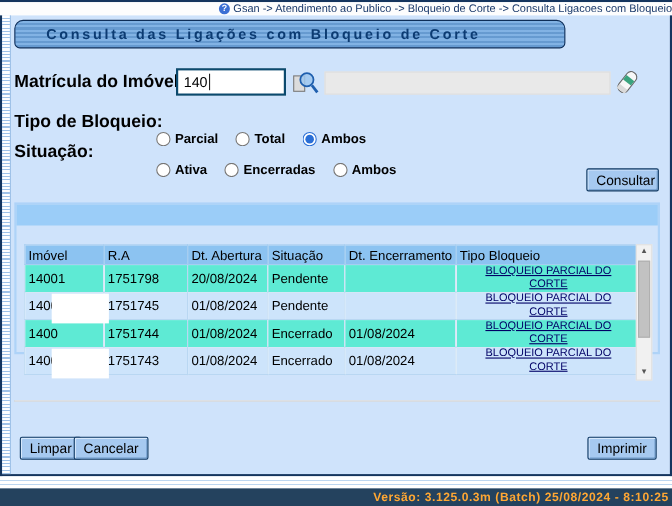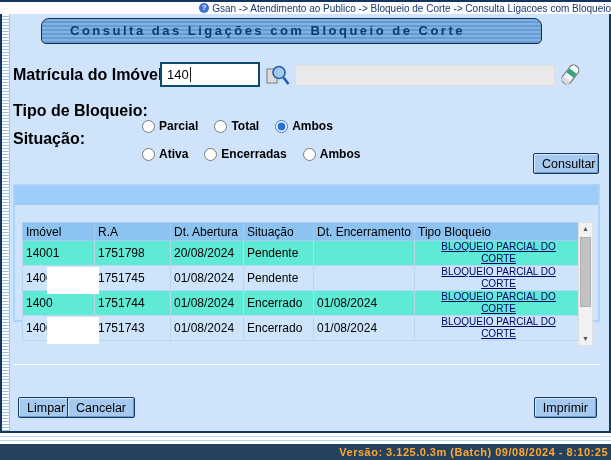--- a/index.html
+++ b/index.html
@@ -21,21 +21,21 @@
   .frame{position:absolute;top:14px;left:0;width:611px;height:419px;background:var(--content-bg);
     border-left:2px solid var(--frame-border);border-right:2px solid var(--frame-border);
     border-bottom:2px solid var(--frame-border);}
   .left-strip{position:absolute;left:0;top:0;bottom:0;width:8px;
     background:repeating-linear-gradient(to bottom,#ffffff 0 2px,#9fc2e8 2px 3px);
     border-right:1px solid #9fc2e8;}
 
   .title-bar{position:absolute;left:11px;top:4px;width:501px;height:26px;
     border:1px solid #0d2d57;border-radius:8px 8px 5px 5px;
     background:repeating-linear-gradient(to bottom,rgba(255,255,255,.14) 0 2px,rgba(0,0,0,.07) 2px 4px),var(--title-bar-bg);
-    color:#0c3b72;font-weight:bold;font-size:13px;letter-spacing:2.5px;line-height:24px;padding-left:28px;margin-left:28px;}
+    color:#0c3b72;font-weight:bold;font-size:13px;letter-spacing:2.5px;line-height:24px;padding-left:28px;}
 
   .form-label{position:absolute;left:11px;font-size:16px;font-weight:bold;color:#000;}
   .matricula-input{position:absolute;left:158px;top:48px;width:100px;height:25px;
     border:2px solid #0c4a6e;background:#fff;font-size:13px;padding:2px 5px;font-family:inherit;}
   .text-caret{position:absolute;left:188px;top:53px;width:1px;height:15px;background:#222;}
   .icon-btn{position:absolute;background:transparent;border:none;padding:0;cursor:pointer;}
   .magnifier-btn{left:263px;top:49px;width:25px;height:25px;}
   .desc-field{position:absolute;left:293px;top:51px;width:260px;height:21px;
     background:#e9e9e9;border:1px solid #dedede;font-size:12px;padding:2px 4px;font-family:inherit;color:#333;}
   .eraser-btn{left:555px;top:47px;width:26px;height:28px;}
@@ -229,14 +229,14 @@
     </div>
 
     <div class="divider"></div>
 
     <button class="btn limpar-btn">Limpar</button>
     <button class="btn cancelar-btn">Cancelar</button>
     <button class="btn imprimir-btn">Imprimir</button>
   </div>
 
   <div class="pre-footer"></div>
-  <div class="footer-bar">Versão: 3.125.0.3m (Batch) 09/08/2024 - 8:10:25</div>
+  <div class="footer-bar">Versão: 3.125.0.3m (Batch) 25/08/2024 - 8:10:25</div>
 </div>
 
 </body></html>

